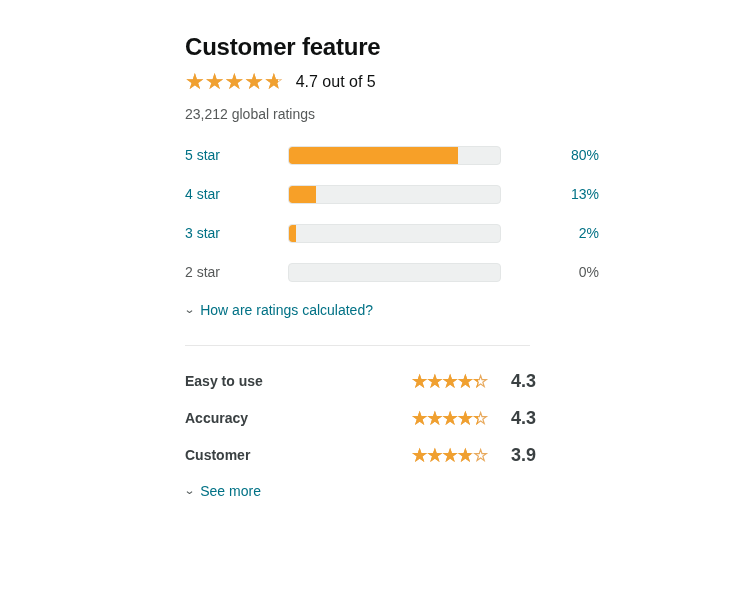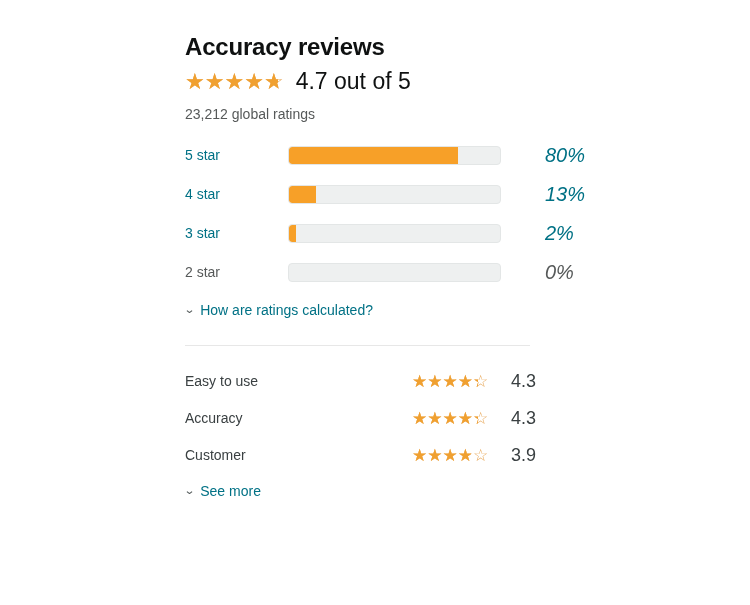--- a/index.html
+++ b/index.html
@@ -34,21 +34,21 @@
   }
 
   
   .overall-row {
     display: flex;
     align-items: center;
     margin-top: 8px;
     height: 24px;
   }
   .overall-text {
-    font-size: 23px;
+    font-size: 16px;
     color: #0f1111;
     margin-left: 12px;
     white-space: nowrap;
   }
   .global-ratings {
     font-size: 14px;
     color: #565959;
     margin-top: 12px;
   }
 
@@ -111,24 +111,24 @@
     position: absolute;
     left: 0;
     top: 0;
     bottom: 0;
     background: #f7a028;
     border-radius: 3px 0 0 3px;
   }
 
   .hist-pct {
     width: 54px;
-    font-size: 20px;
+    text-align: right;
+    font-size: 14px;
     color: #007185;
     flex: 0 0 auto;
-    font-style: italic;
   }
   .hist-pct.muted { color: #565959; }
 
   
   .link-row {
     display: flex;
     align-items: center;
     font-size: 14px;
     color: #007185;
     margin-top: 10px;
@@ -151,21 +151,21 @@
 
   
   .feature-title {
     font-size: 19px;
     font-weight: bold;
     color: #0f1111;
     margin: 0;
     padding-top: 28px;
     letter-spacing: -0.1px;
   }
-  .feature-list { margin-top: 17px; }
+  .feature-list { margin-top: 17px; font-weight: bold; }
   .feature-row {
     display: flex;
     align-items: center;
     height: 37px;
   }
   .feature-name {
     font-size: 14px;
     color: #3a4042;
     flex: 0 0 auto;
     width: 227px;
@@ -182,21 +182,21 @@
     margin-left: 4px;
     text-align: center;
   }
   .see-more { margin-top: 9px; }
 </style>
 </head>
 <body>
 
 <div class="panel">
 
-  <h2 class="section-title">Accuracy reviews</h2>
+  <h2 class="section-title">Customer feature</h2>
 
   <div class="overall-row">
     <span class="stars stars-lg">
         <span class="layer base"><span class="glyph">☆</span><span class="glyph">☆</span><span class="glyph">☆</span><span class="glyph">☆</span><span class="glyph">☆</span></span>
         <span class="layer fill" style="width: 94%;"><span class="glyph">★</span><span class="glyph">★</span><span class="glyph">★</span><span class="glyph">★</span><span class="glyph">★</span></span>
       </span>
     <span class="overall-text">4.7 out of 5</span>
   </div>
 
   <div class="global-ratings">23,212 global ratings</div>

